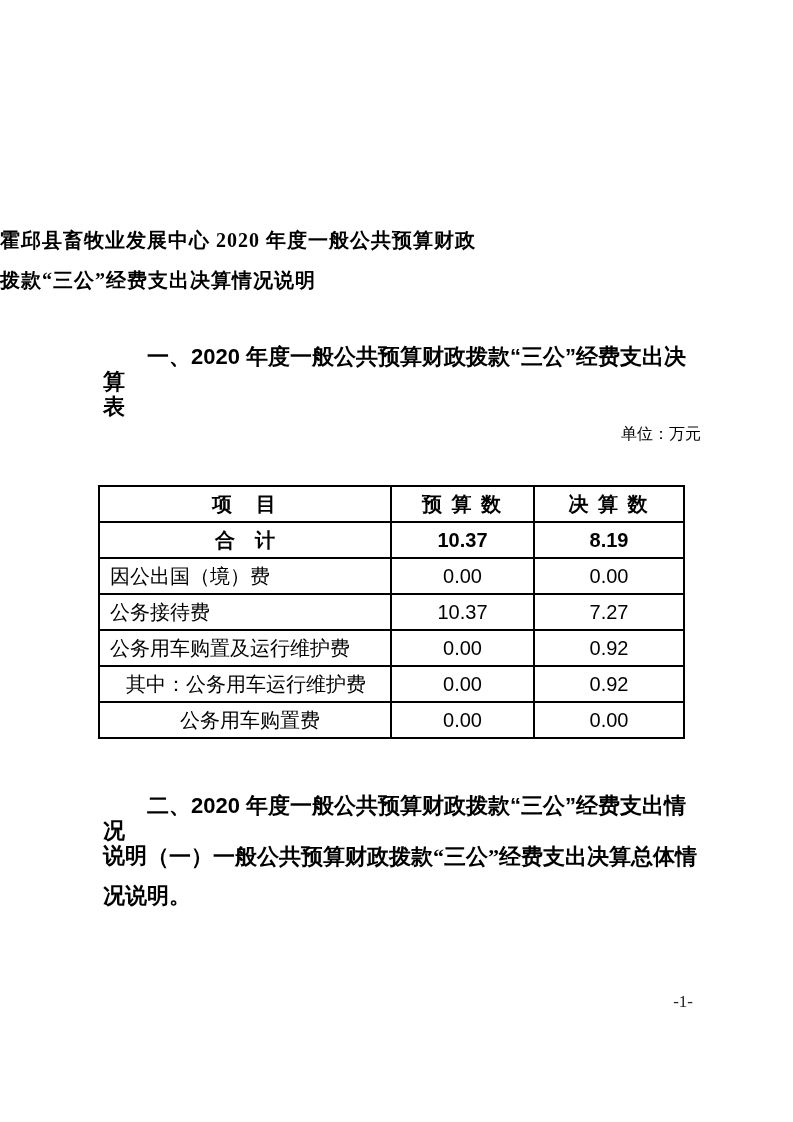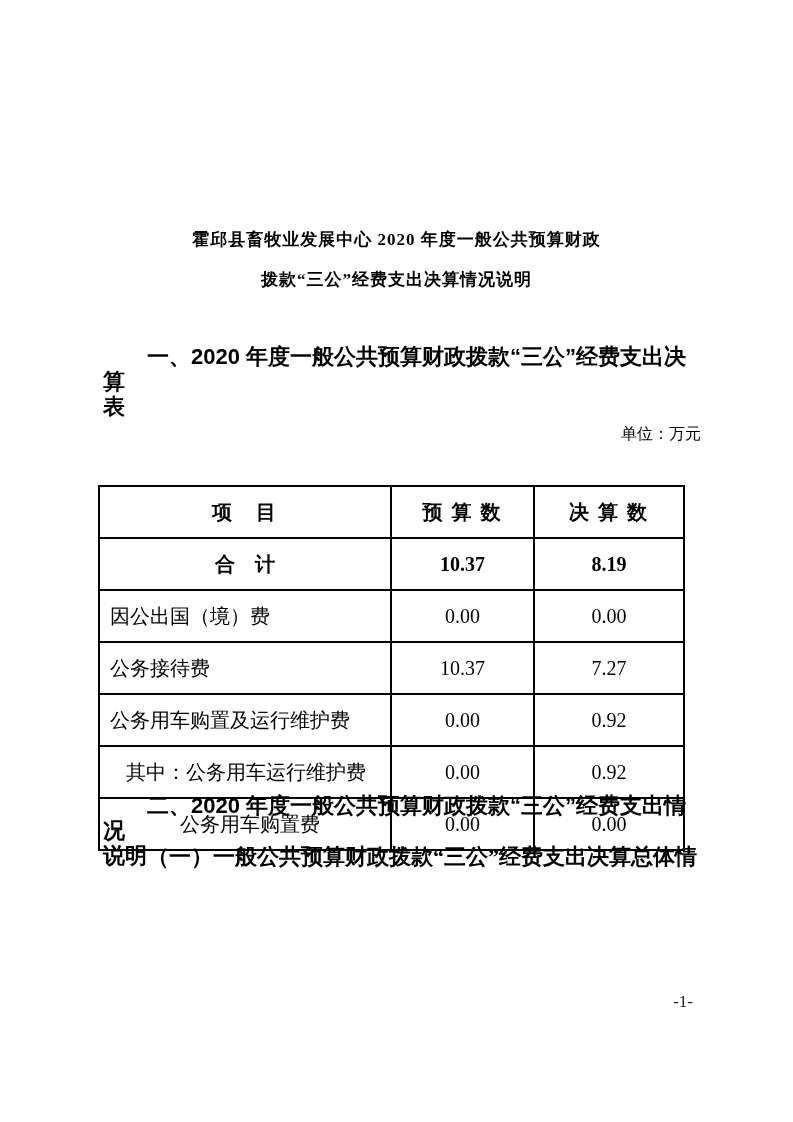--- a/index.html
+++ b/index.html
@@ -11,22 +11,22 @@
   }
   .page {
     position: relative;
     width: 793px; height: 1122px;
     background: #ffffff;
     overflow: hidden;
   }
   .doc-title {
     position: absolute;
     top: 220px; left: 0; width: 793px;
-    text-align: center;
-    font-size: 17px;
+    text-align: left;
+    font-size: 20px;
     font-weight: bold;
     line-height: 40px;
     font-family: "Liberation Serif", serif;
     letter-spacing: 1px;
   }
   .heading {
     position: absolute;
     left: 103px; width: 602px;
     font-size: 22px;
     font-weight: bold;
@@ -47,25 +47,25 @@
   table.budget {
     position: absolute;
     top: 485px; left: 98px;
     width: 585px;
     border-collapse: collapse;
     table-layout: fixed;
     font-size: 20px;
   }
   table.budget td {
     border: 2px solid #000000;
-    height: 52px;
+    height: 36px;
     vertical-align: middle;
     padding: 0 0 0 10px;
     text-align: left;
-    font-family: Liberation Serif, serif;
+    font-family: Liberation Sans, sans-serif;
   }
   table.budget td.num {
     text-align: center;
     padding: 0;
   }
   tr.thead td, tr.total td {
     font-weight: bold;
     text-align: center;
     padding: 0;
   }
@@ -151,17 +151,18 @@
     </tbody>
   </table>
 
   <div class="heading sec2">
     <div class="indent">二、2020 年度一般公共预算财政拨款“三公”经费支出情况</div>
     <div>说明</div>
   </div>
 
   <div class="para">
     <div class="indent">（一）一般公共预算财政拨款“三公”经费支出决算总体情</div>
+    <div>况说明。</div>
   </div>
 
   <div class="page-number">-1-</div>
 
 </div>
 
 </body></html>

